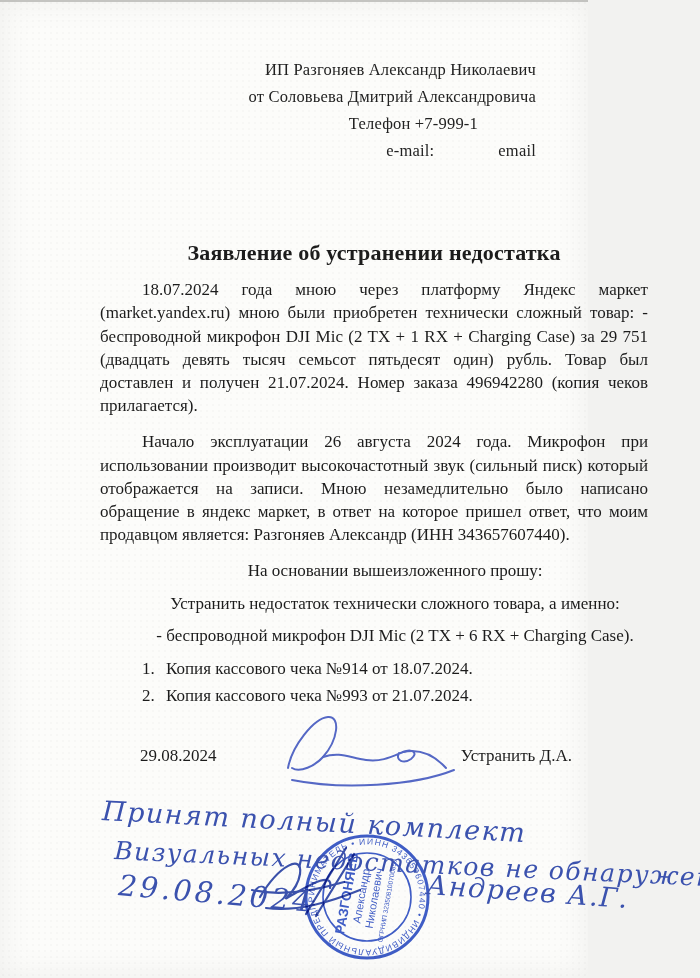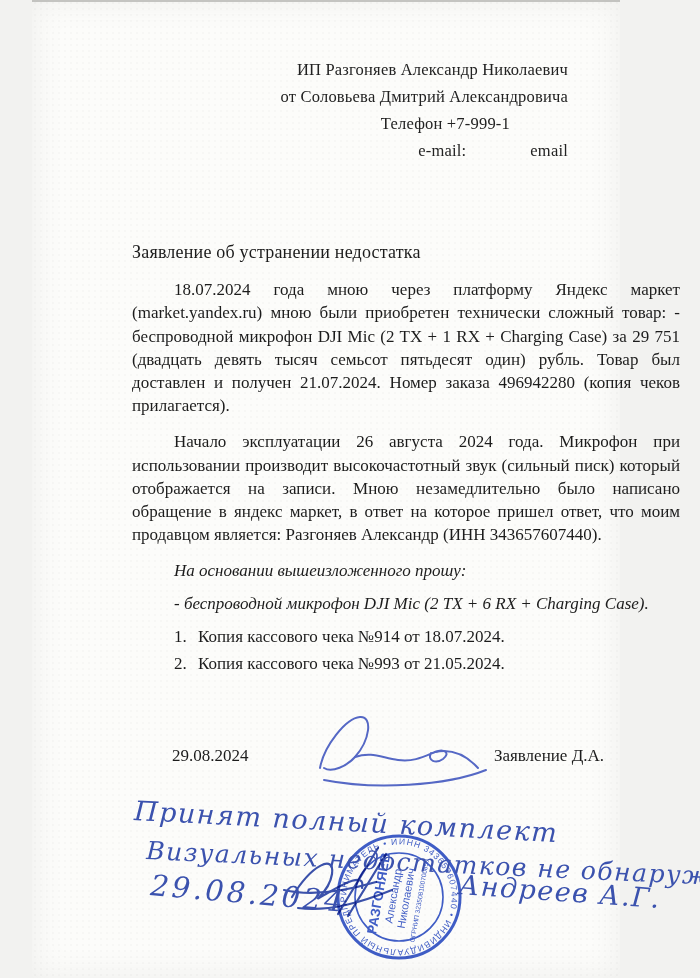--- a/index.html
+++ b/index.html
@@ -10,46 +10,45 @@
     overflow:hidden;
   }
   .page{
     position:relative;
     width:588px;height:978px;
     background:#fcfcfa;
     background-image:radial-gradient(rgba(0,0,0,0.018) 1px, transparent 1px);
     background-size:6px 6px;
     color:#1d1d1d;
     box-shadow:inset 0 0 30px rgba(120,120,115,0.10);
-    margin-left:32px;
   }
   .scan-edge-top{
     position:absolute;top:0;left:0;width:100%;height:2px;
     background:#9a9a98;opacity:.55;
   }
   
   .header-block{
     position:absolute;top:56px;right:52px;width:420px;
     text-align:right;font-size:16.5px;line-height:27px;
     letter-spacing:.2px;color:#222;
   }
   .header-line-phone{padding-right:58px;}
   .email-line .email-gap{margin-left:64px;}
   
   .doc-body{
     position:absolute;top:241px;left:100px;width:548px;
     font-size:17px;line-height:23.2px;text-align:justify;color:#1c1c1c;
   }
   .doc-title{
-    font-size:18px;font-weight:normal;text-align:left;
+    font-size:22px;font-weight:bold;text-align:center;
     margin:0 0 14px 0;letter-spacing:.2px;
   }
   .doc-body p{margin:0 0 13px 0;text-indent:42px;}
   .doc-body p.single{margin-bottom:9px;}
-  .doc-body p.no-justify{text-align:left;font-style:italic;}
+  .doc-body p.no-justify{text-align:center;}
   .attachments-heading{margin:30px 0 6px 0;text-indent:42px;text-align:left;}
   .attachments-list{margin:0;padding:0;list-style:none;text-align:left;}
   .attachments-list li{margin:0 0 2px 0;padding-left:42px;line-height:25px;}
   .attachments-list .num{display:inline-block;width:24px;}
   
   .sign-row{
     position:absolute;top:746px;left:100px;width:548px;
     display:flex;justify-content:space-between;box-sizing:border-box;
     padding:0 76px 0 40px;font-size:17px;color:#1c1c1c;
   }
@@ -86,34 +85,35 @@
     <div class="email-line">
       <span>e-mail:</span><span class="email-gap">email</span>
     </div>
   </div>
 
   <div class="doc-body">
     <h1 class="doc-title">Заявление об устранении недостатка</h1>
     <p>18.07.2024 года мною через платформу Яндекс маркет (market.yandex.ru) мною были приобретен технически сложный товар: - беспроводной микрофон DJI Mic (2 TX + 1 RX + Charging Case) за 29 751 (двадцать девять тысяч семьсот пятьдесят один) рубль. Товар был доставлен и получен 21.07.2024. Номер заказа 496942280 (копия чеков прилагается).</p>
     <p>Начало эксплуатации 26 августа 2024 года. Микрофон при использовании производит высокочастотный звук (сильный писк) который отображается на записи. Мною незамедлительно было написано обращение в яндекс маркет, в ответ на которое пришел ответ, что моим продавцом является: Разгоняев Александр (ИНН 343657607440).</p>
     <p class="single no-justify">На основании вышеизложенного прошу:</p>
+    <p class="single no-justify">Устранить недостаток технически сложного товара, а именно:</p>
     <p class="single no-justify">- беспроводной микрофон DJI Mic (2 TX + 6 RX + Charging Case).</p>
     <ul class="attachments-list">
       <li>
         <span class="num">1.</span><span>Копия кассового чека №914 от 18.07.2024.</span>
       </li>
       <li>
-        <span class="num">2.</span><span>Копия кассового чека №993 от 21.05.2024.</span>
+        <span class="num">2.</span><span>Копия кассового чека №993 от 21.07.2024.</span>
       </li>
     </ul>
   </div>
 
   <div class="sign-row">
     <span>29.08.2024</span>
-    <span>Заявление Д.А.</span>
+    <span>Устранить Д.А.</span>
   </div>
 
   <svg class="signature-svg" width="200" height="90" viewBox="0 0 200 90">
     <g fill="none" stroke="#5568c5" stroke-width="2" stroke-linecap="round">
       <path d="M16,60 C20,38 42,10 56,9 C69,8 66,32 51,49 C43,58 28,65 20,60"></path>
       <path d="M51,49 C68,43 78,50 94,52 C110,54 119,49 131,44 C140,40 147,45 139,51 C132,56 123,53 127,45"></path>
       <path d="M131,44 C149,40 163,48 174,60"></path>
       <path d="M20,72 C70,82 142,78 182,62"></path>
     </g>
   </svg>

